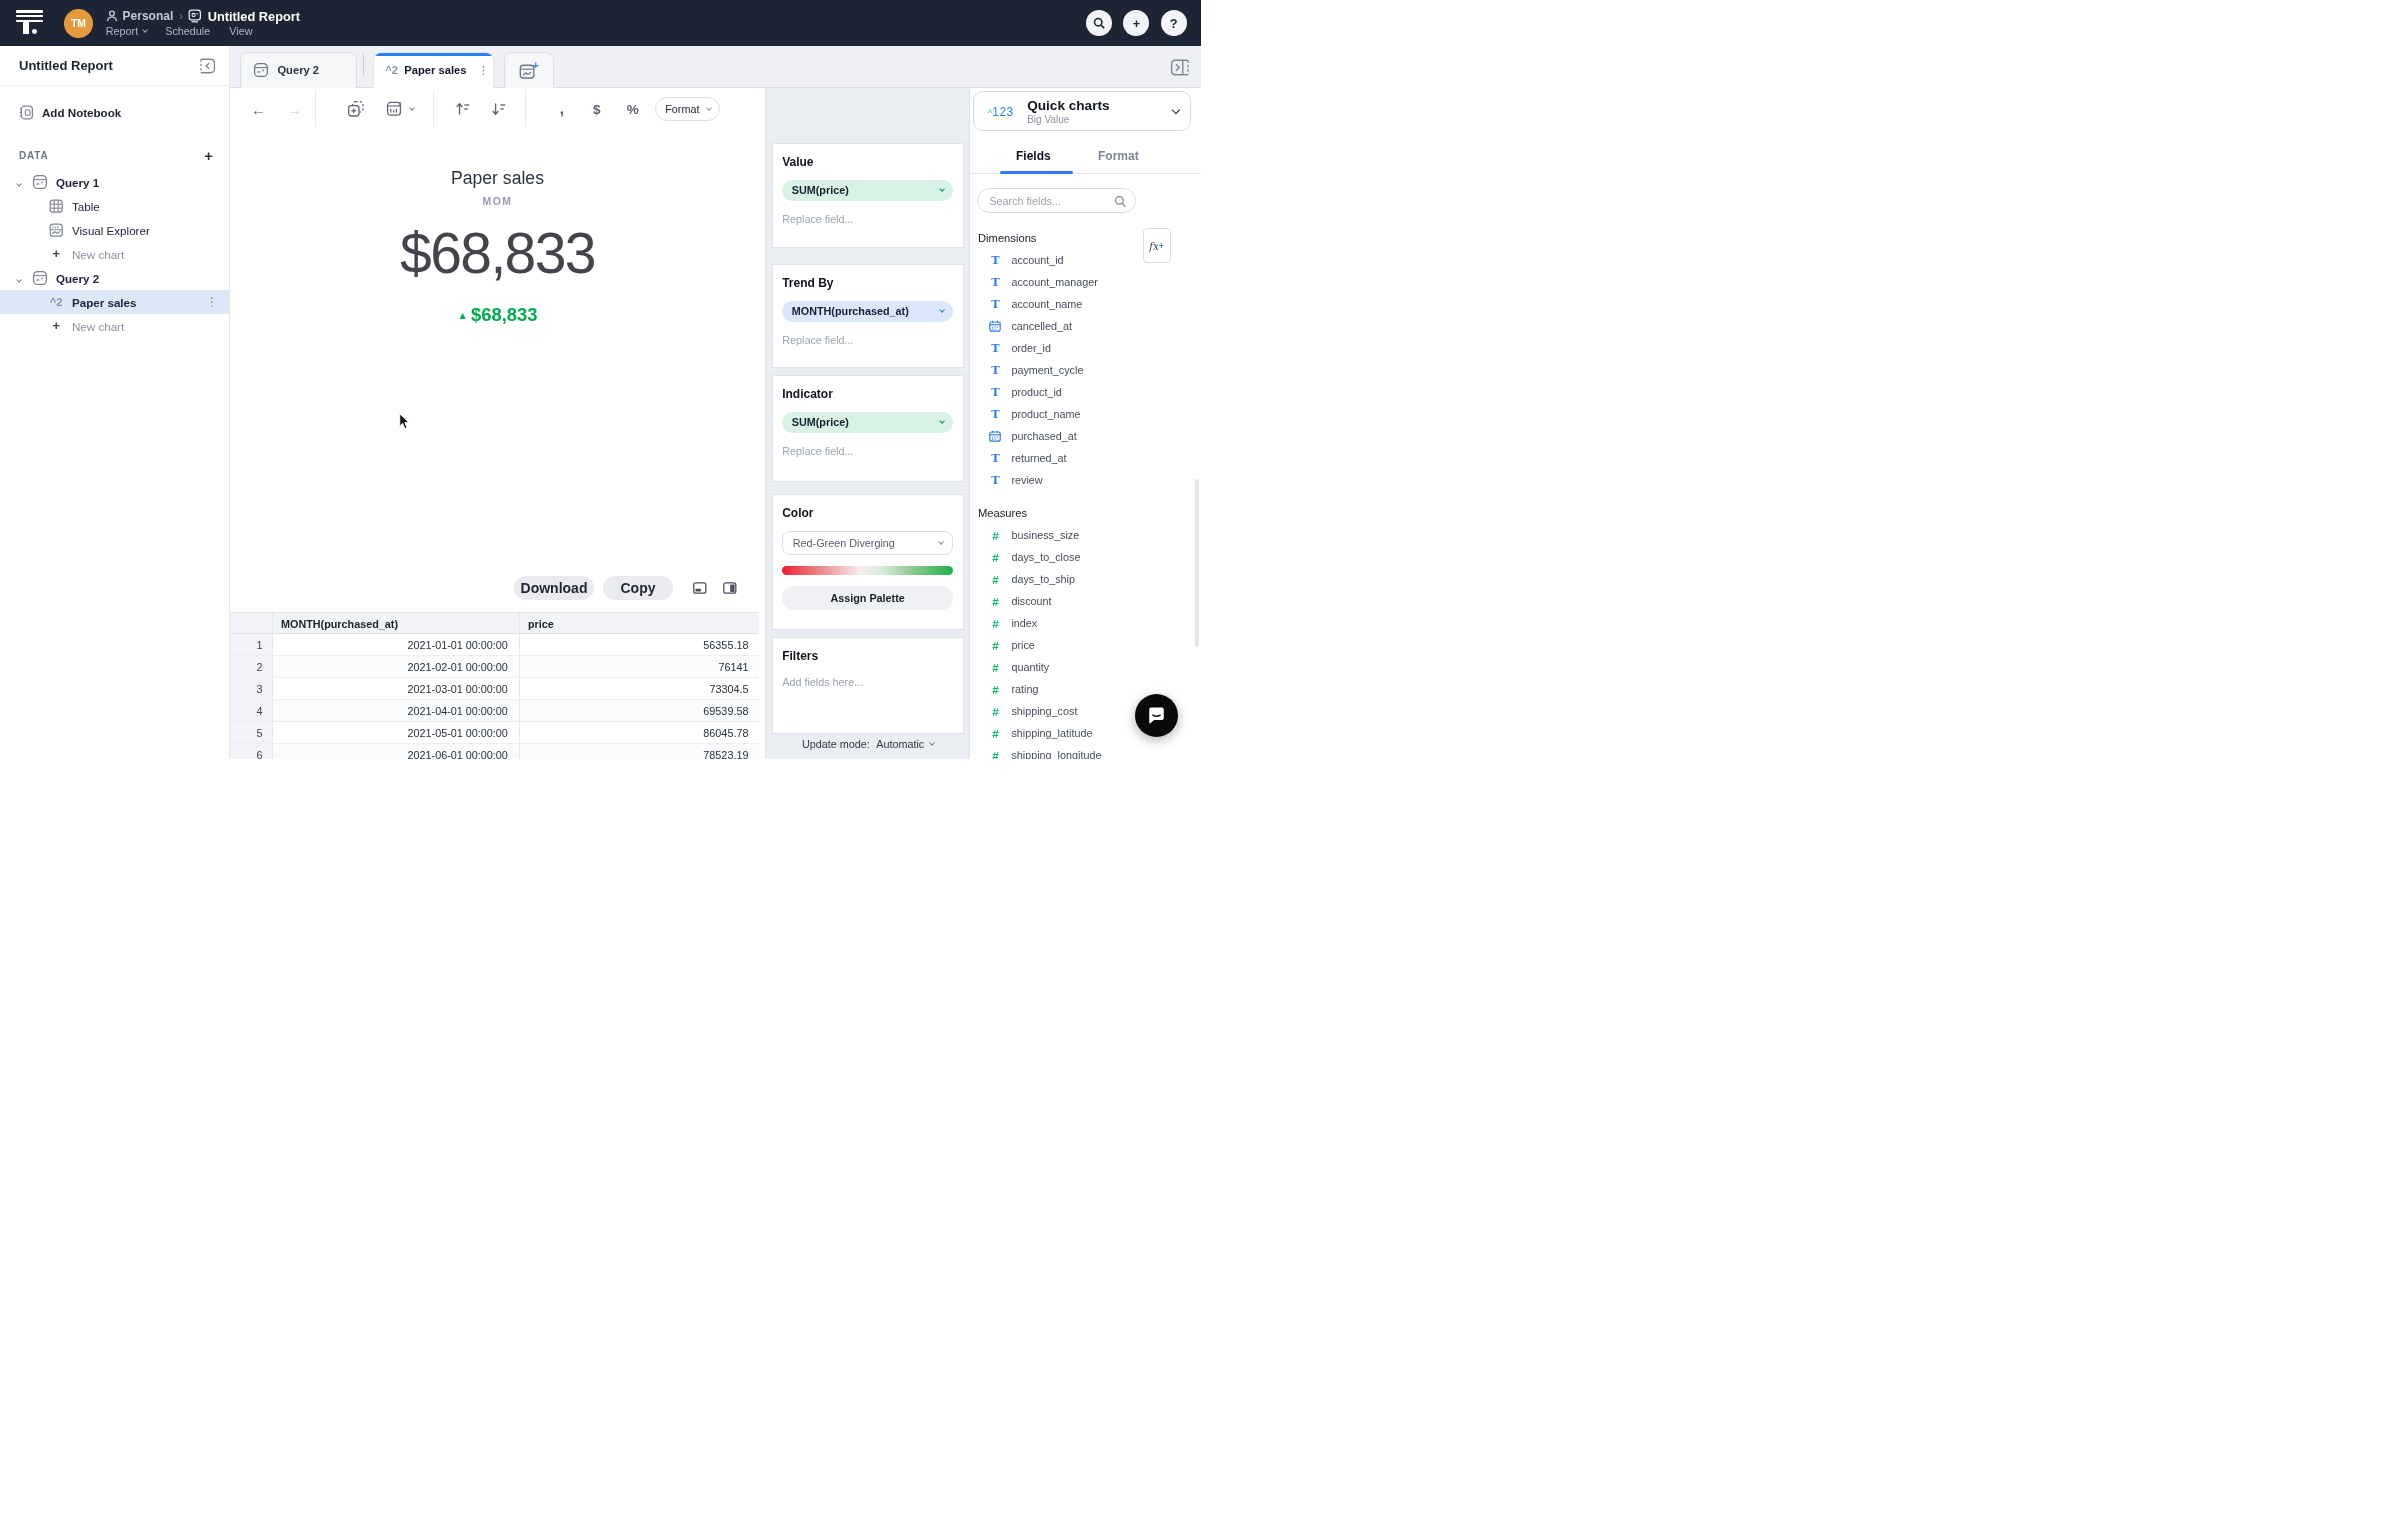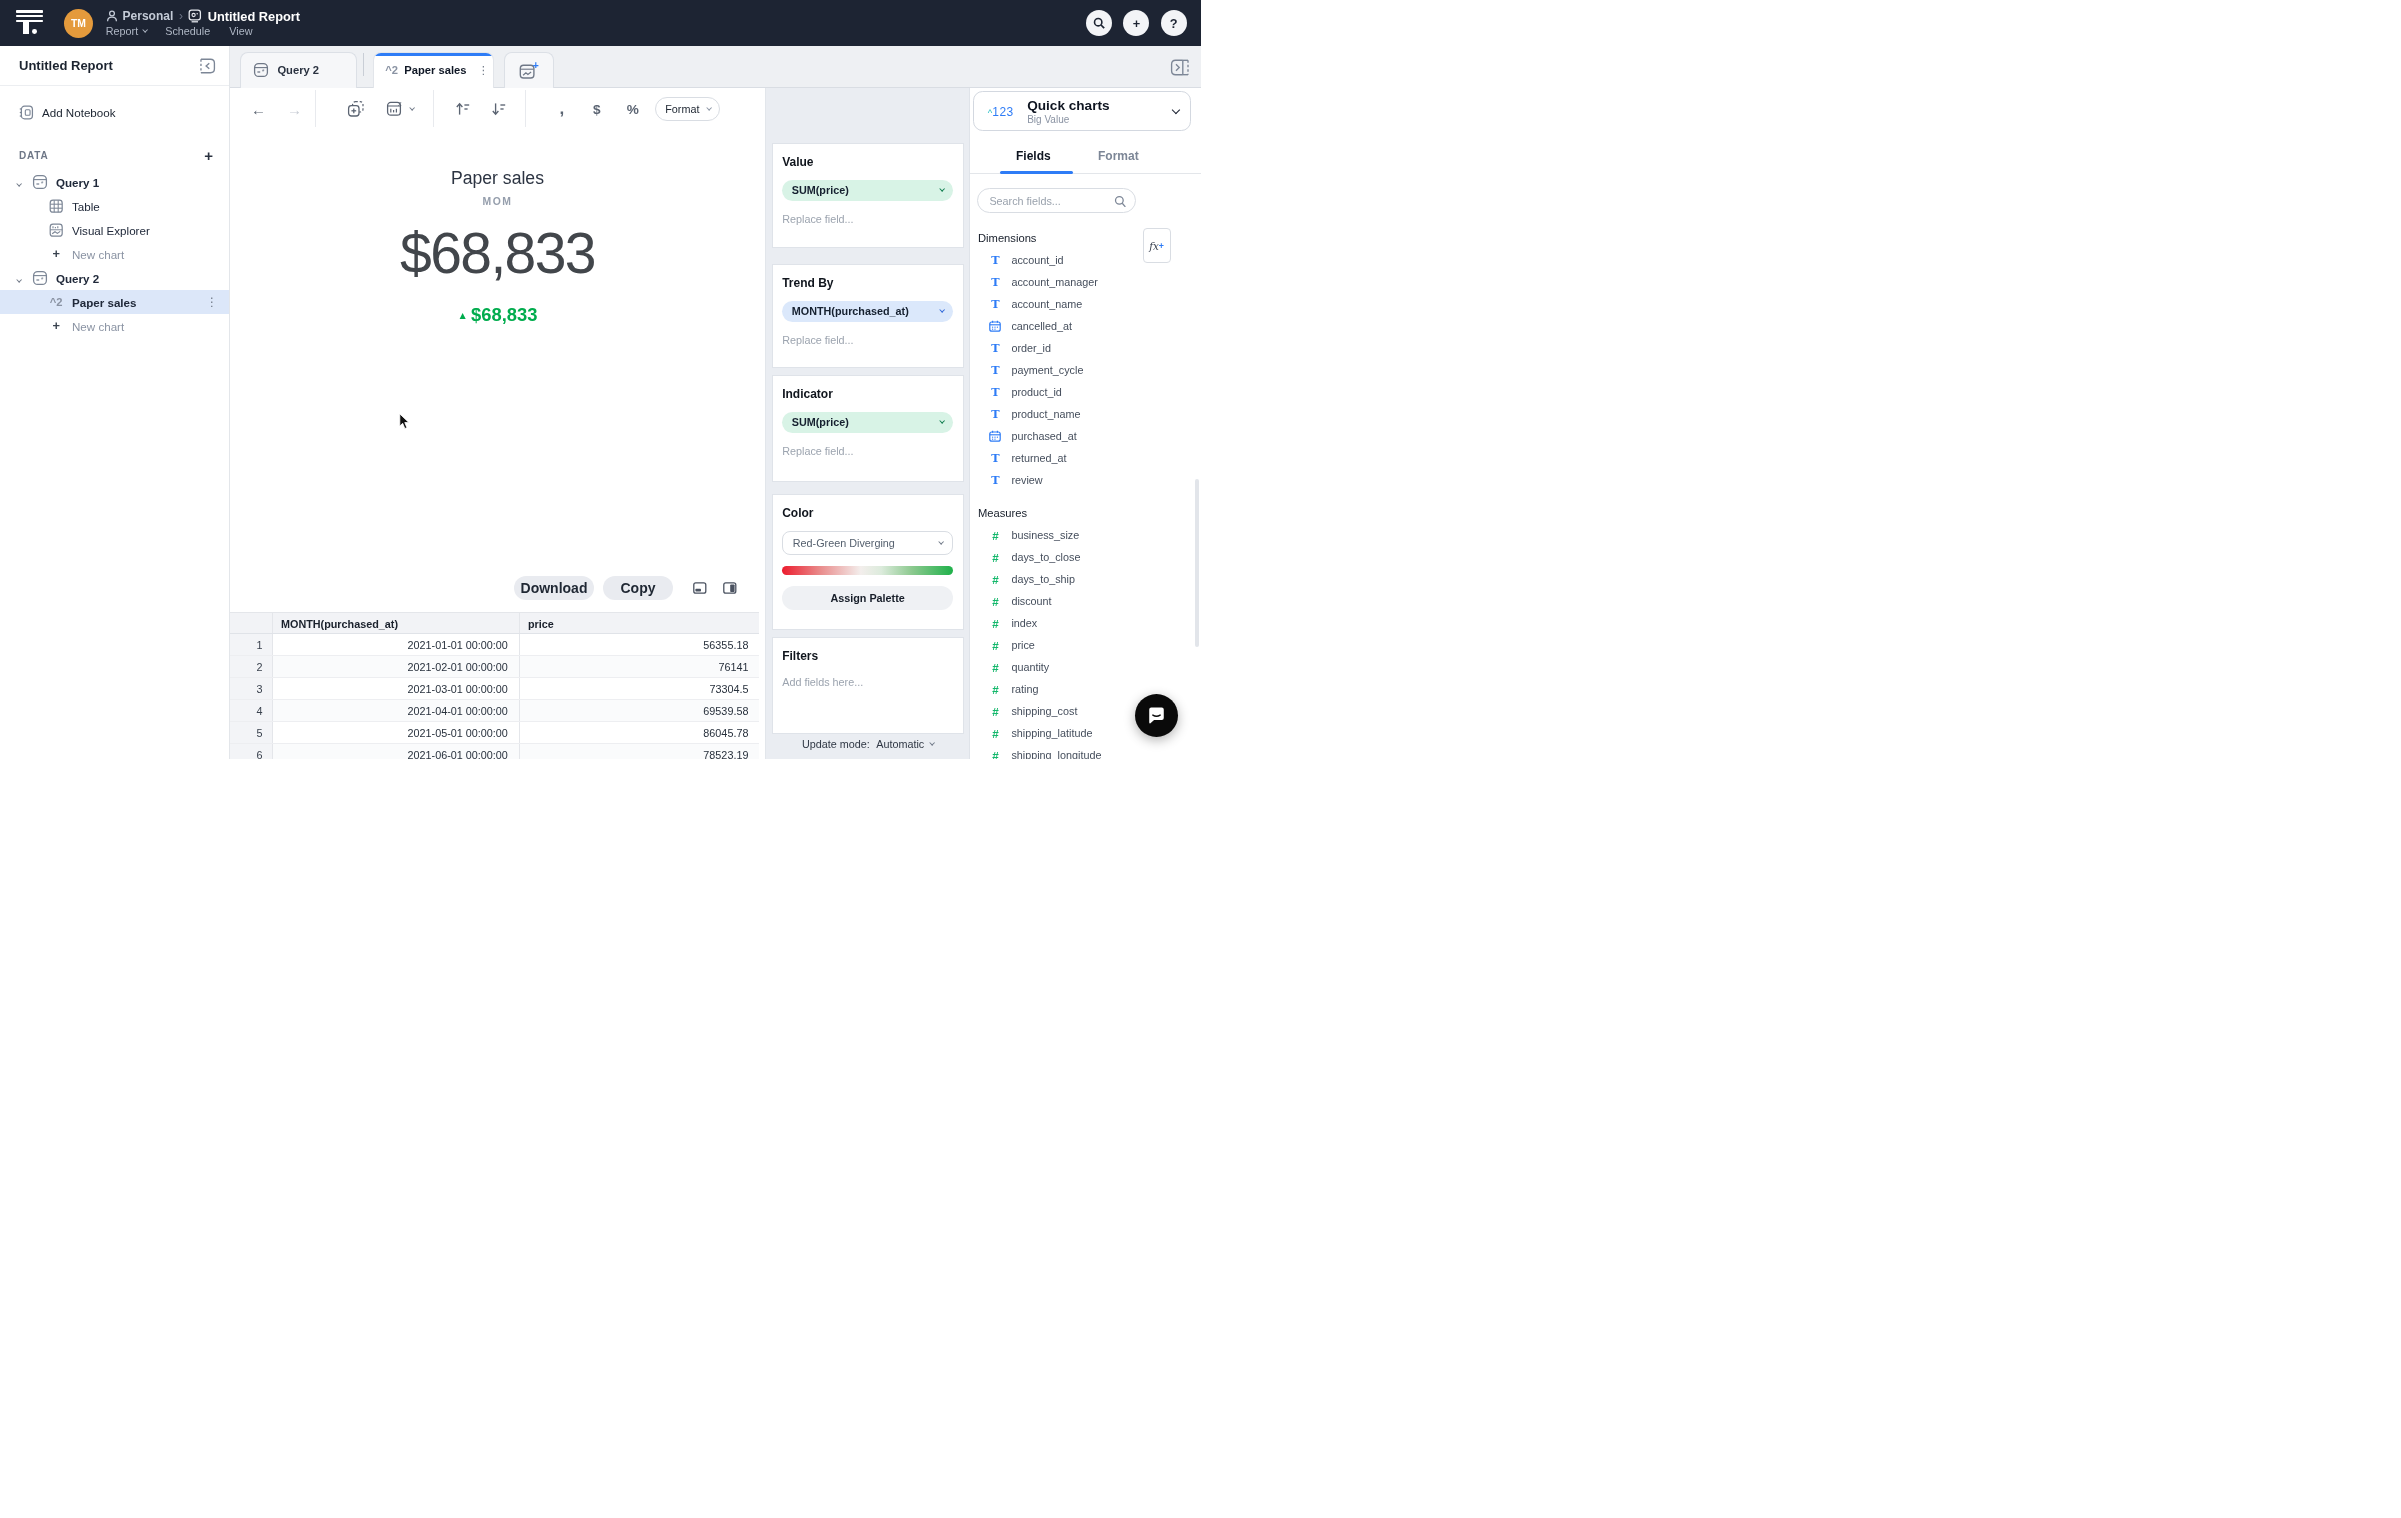--- a/index.html
+++ b/index.html
@@ -25,21 +25,21 @@
   .nav-circle { width:26px; height:26px; border-radius:50%; background:#F3F4F7; display:flex; align-items:center; justify-content:center; color:#1D2433; font-weight:700; font-size:12.8px; cursor:pointer; }
 
   .chev { display:inline-block; width:5.6px; height:5.6px; border-right:1.6px solid #6F7887; border-bottom:1.6px solid #6F7887; transform:rotate(45deg) translateY(-1.6px); }
   .chev.sm { width:4px; height:4px; }
 
   
   .sidebar { position:absolute; left:0; top:46px; width:230px; height:713px; background:#fff; border-right:0.8px solid #E3E6EA; }
   .sb-header { height:40px; display:flex; align-items:center; padding:0 12.8px 0 19px; border-bottom:0.8px solid #ECEEF1; }
   .sb-title { font-size:13px; font-weight:600; color:#1C2430; flex:1; }
   .sb-row { display:flex; align-items:center; height:27px; padding-left:19px; cursor:pointer; }
-  .add-notebook { margin-top:12.8px; font-weight:400; font-size:11.6px; color:#1C2430; gap:8px; }
+  .add-notebook { margin-top:12.8px; font-weight:700; font-size:11.6px; color:#1C2430; gap:8px; }
   .data-row { margin-top:19px; height:22.4px; padding-right:16px; }
   .data-label { font-size:10px; font-weight:700; letter-spacing:0.8px; color:#6E7787; flex:1; }
   .plus-glyph { font-size:15px; font-weight:700; color:#2A3240; line-height:1; }
   .tree { margin-top:3.2px; }
   .tree-row { display:flex; align-items:center; height:24px; font-size:11.6px; color:#20293A; cursor:pointer; position:relative; }
   .tree-row.selected { background:#DCE7F9; }
   .twisty { position:absolute; left:16px; }
   .q-icon { position:absolute; left:32px; }
   .q-label { position:absolute; left:56px; font-weight:700; }
   .c-icon { position:absolute; left:49px; display:flex; align-items:center; justify-content:center; width:14.4px; }

